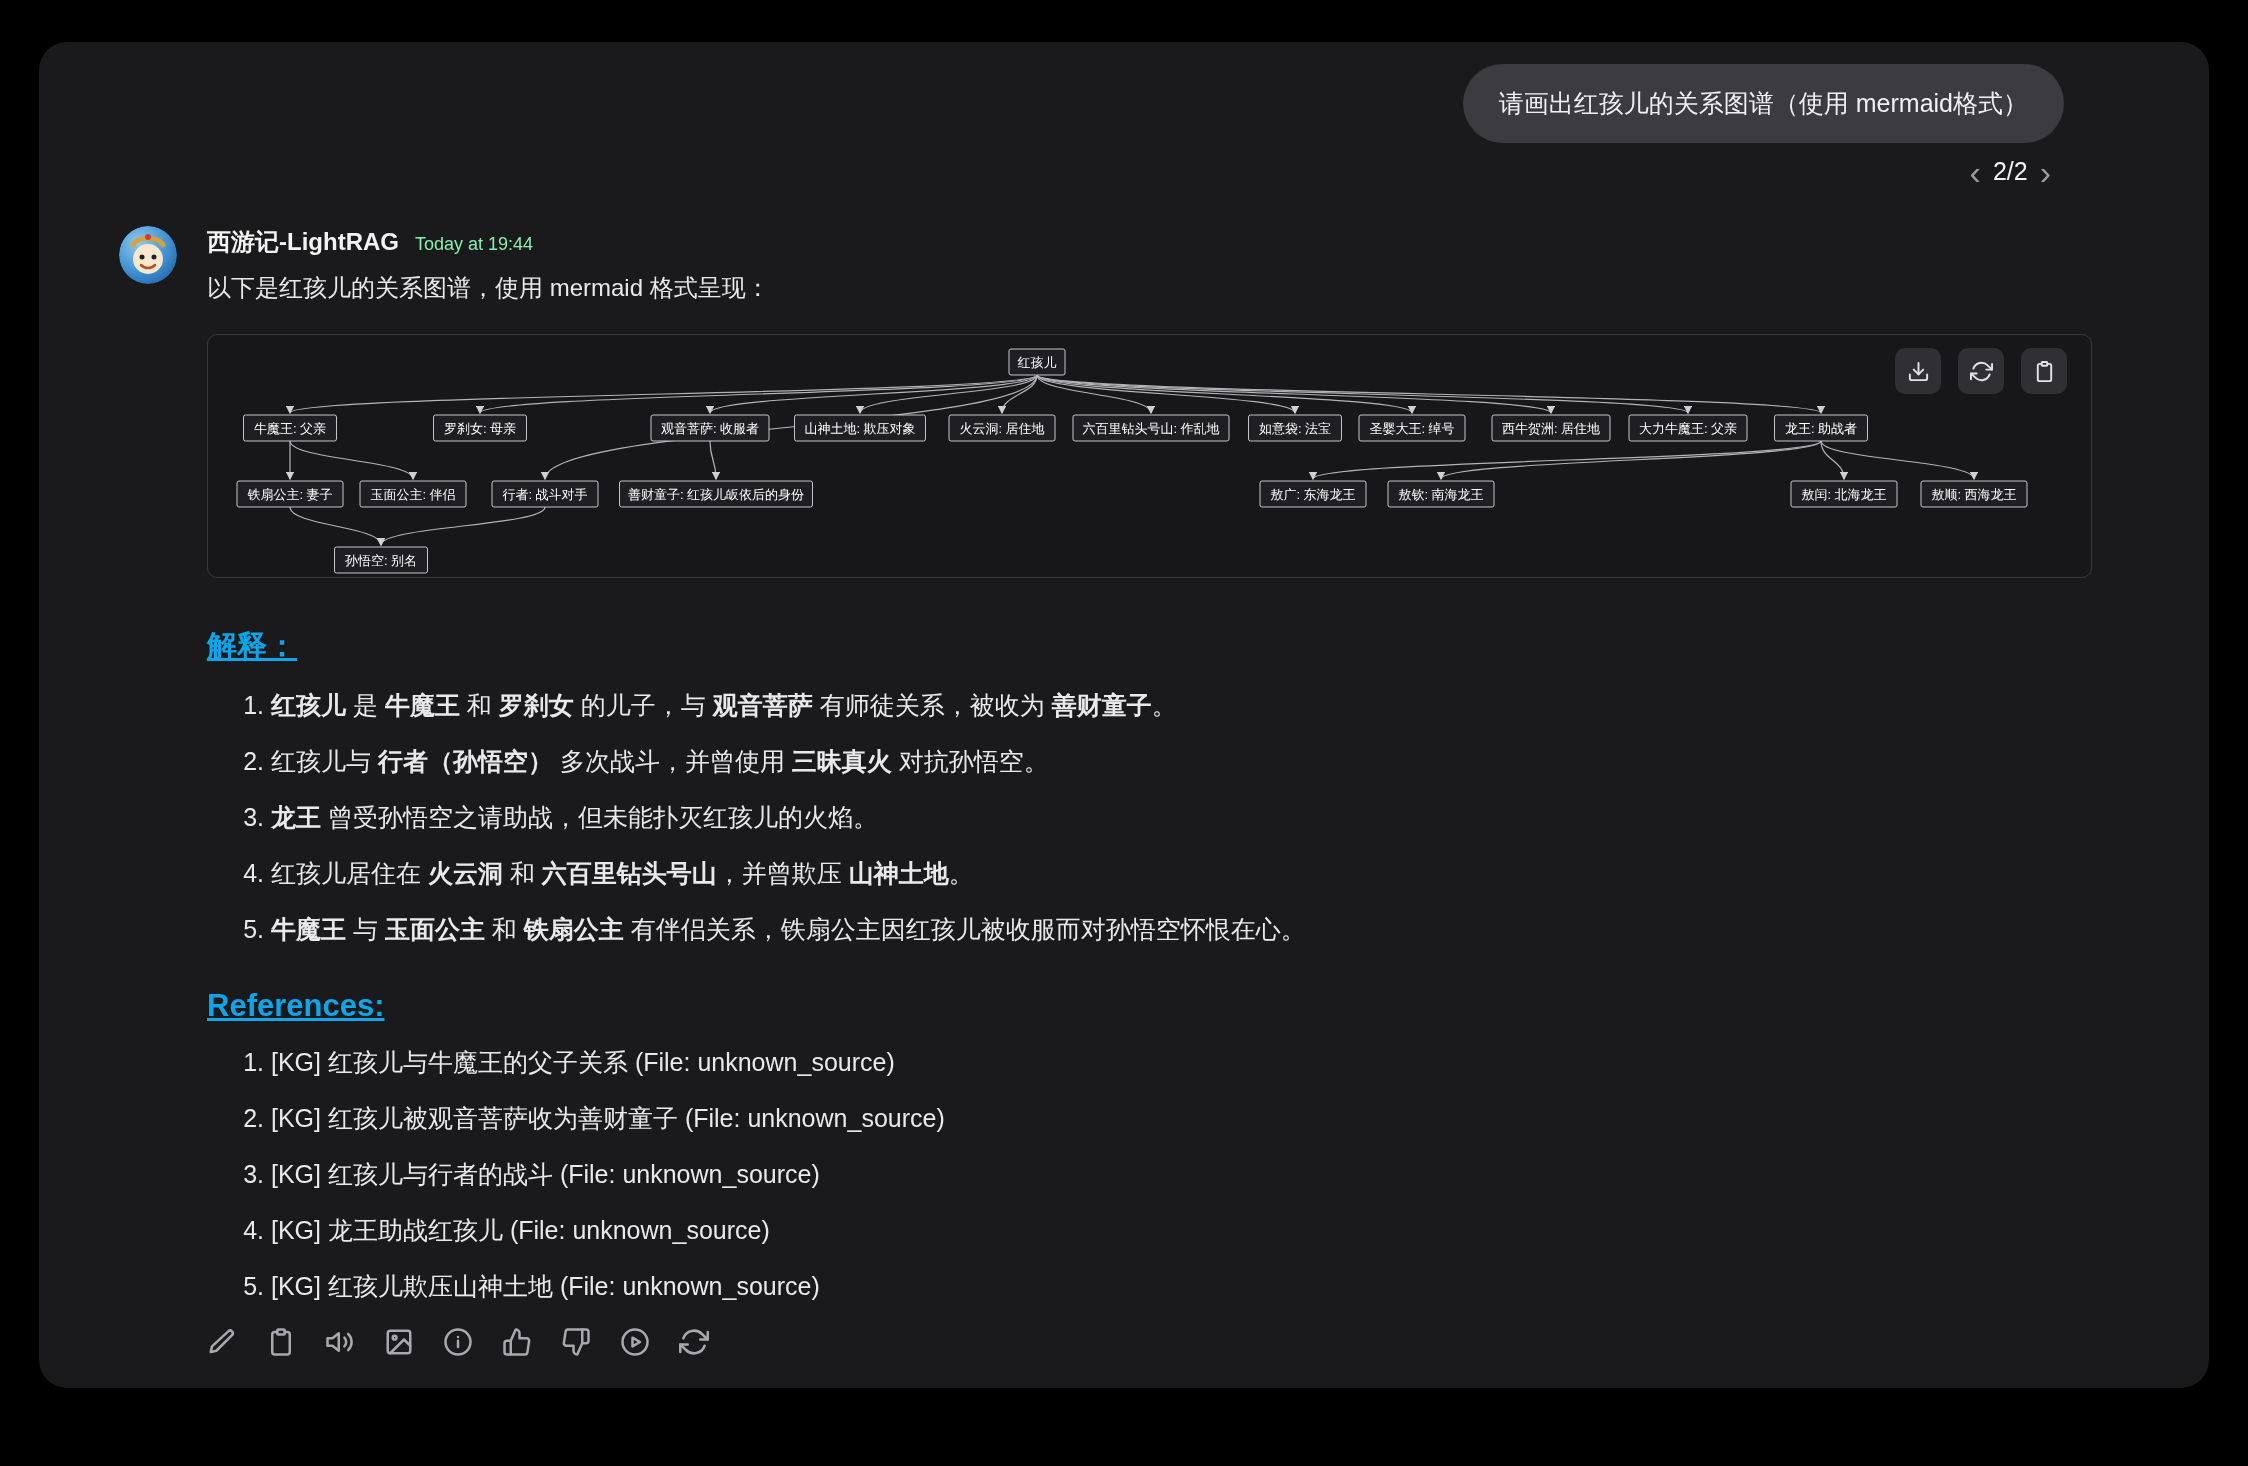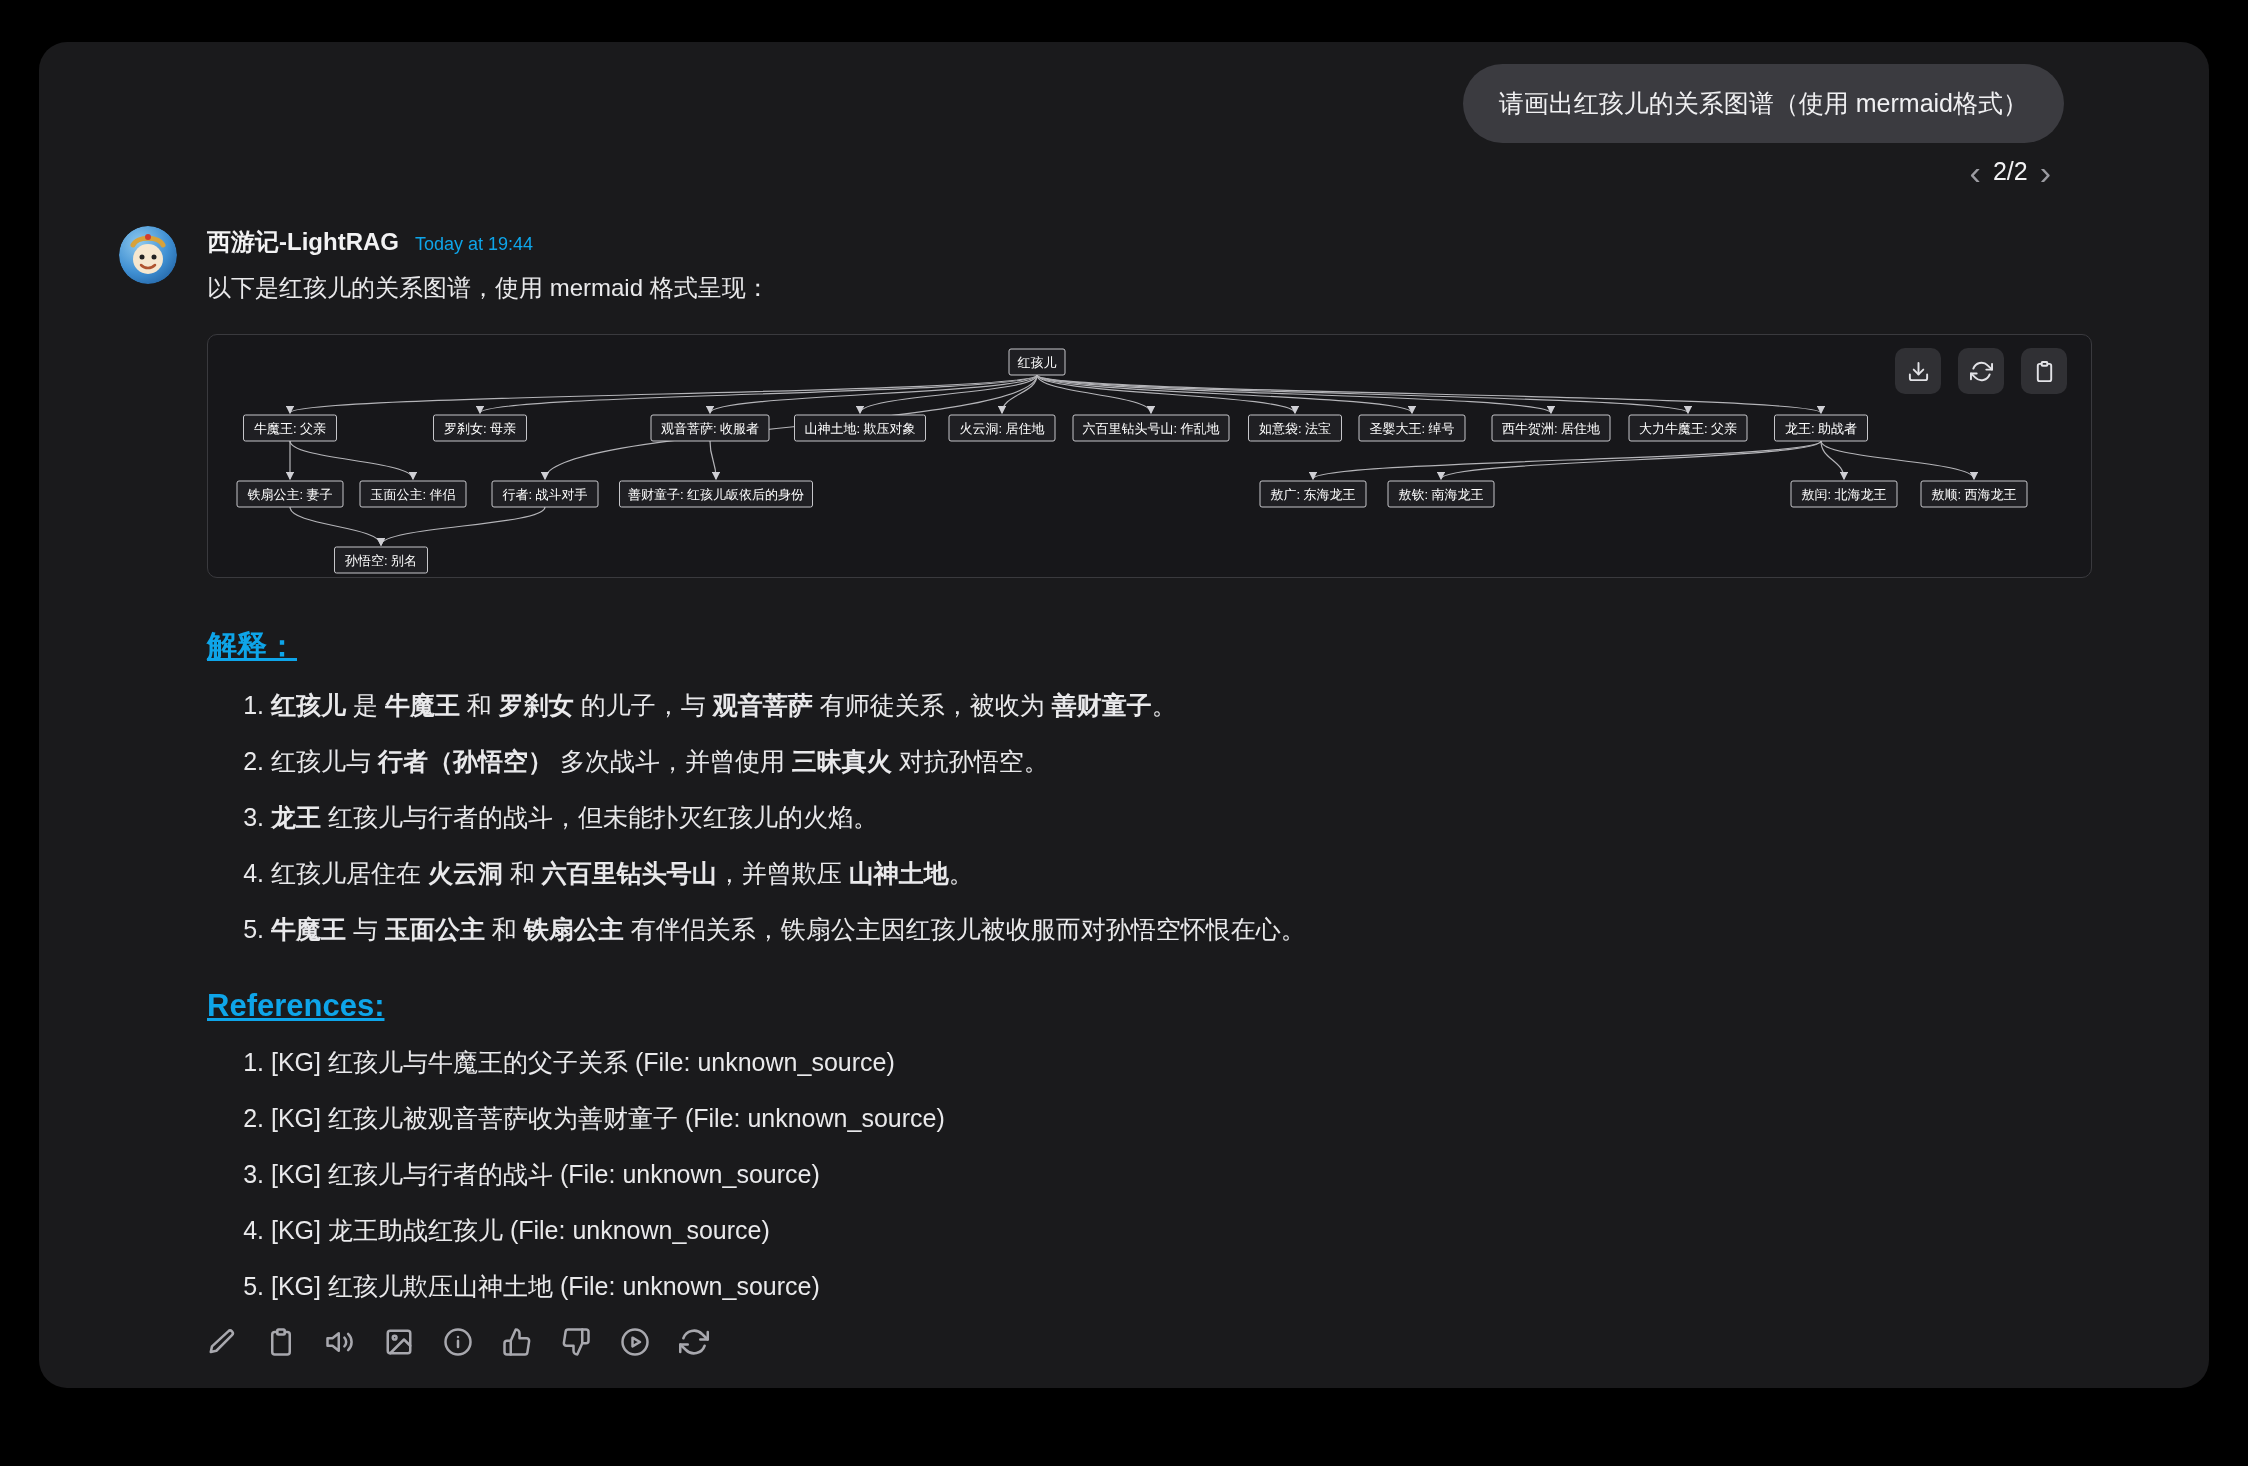--- a/index.html
+++ b/index.html
@@ -20,21 +20,21 @@
   .pagination .chev { font-size:34px; line-height:28px; cursor:pointer; user-select:none; }
   .pagination .page { color:#f2f2f4; font-weight:normal; font-size:25px; }
 
   
   .msg-row { display:flex; padding:40px 0 0 80px; }
   .avatar { width:58px; height:58px; border-radius:50%; flex:0 0 58px; overflow:hidden; cursor:pointer; }
   .avatar svg { display:block; width:58px; height:58px; }
   .msg-body { margin-left:30px; width:1885px; }
   .msg-header { display:flex; align-items:baseline; gap:16px; }
   .bot-name { color:#f2f2f3; font-size:24px; font-weight:bold; }
-  .timestamp { color:#0ea5e9; font-size:18px; }
+  .timestamp { color:#86efac; font-size:18px; }
   .intro { color:#e9e9eb; font-size:24px; margin-top:14px; }
 
   
   .panel { position:relative; margin-top:30px; width:1885px; height:244px;
            border:1px solid #3a3a3e; border-radius:10px; background:#17171a; }
   .panel svg.graph { position:absolute; left:0; top:0; }
   .graph text { font-family:"Liberation Sans","DejaVu Sans",sans-serif; }
   .panel-toolbar { position:absolute; top:13px; right:24px; display:flex; gap:17px; z-index:2; }
   .tool-btn { width:46px; height:46px; border-radius:10px; background:#303034; border:none;
               display:flex; align-items:center; justify-content:center; color:#e3e3e7; cursor:pointer; }
@@ -235,21 +235,21 @@
                 <path d="M9 4H7a2 2 0 0 0-2 2v14a2 2 0 0 0 2 2h10a2 2 0 0 0 2-2V6a2 2 0 0 0-2-2h-2"></path>
               </svg>
             </button>
           </div>
       </div>
 
       <h2 class="sec explain">解释：</h2>
       <ol class="txt-list" id="explanation-list">
           <li><strong>红孩儿</strong><span> 是 </span><strong>牛魔王</strong><span> 和 </span><strong>罗刹女</strong><span> 的儿子，与 </span><strong>观音菩萨</strong><span> 有师徒关系，被收为 </span><strong>善财童子</strong><span>。</span></li>
           <li><span>红孩儿与 </span><strong>行者（孙悟空）</strong><span> 多次战斗，并曾使用 </span><strong>三昧真火</strong><span> 对抗孙悟空。</span></li>
-          <li><strong>龙王</strong><span> 红孩儿与行者的战斗，但未能扑灭红孩儿的火焰。</span></li>
+          <li><strong>龙王</strong><span> 曾受孙悟空之请助战，但未能扑灭红孩儿的火焰。</span></li>
           <li><span>红孩儿居住在 </span><strong>火云洞</strong><span> 和 </span><strong>六百里钻头号山</strong><span>，并曾欺压 </span><strong>山神土地</strong><span>。</span></li>
           <li><strong>牛魔王</strong><span> 与 </span><strong>玉面公主</strong><span> 和 </span><strong>铁扇公主</strong><span> 有伴侣关系，铁扇公主因红孩儿被收服而对孙悟空怀恨在心。</span></li>
         </ol>
 
       <h2 class="sec refs">References:</h2>
       <ol class="txt-list" id="references-list">
           <li>[KG] 红孩儿与牛魔王的父子关系 (File: unknown_source)</li>
           <li>[KG] 红孩儿被观音菩萨收为善财童子 (File: unknown_source)</li>
           <li>[KG] 红孩儿与行者的战斗 (File: unknown_source)</li>
           <li>[KG] 龙王助战红孩儿 (File: unknown_source)</li>

